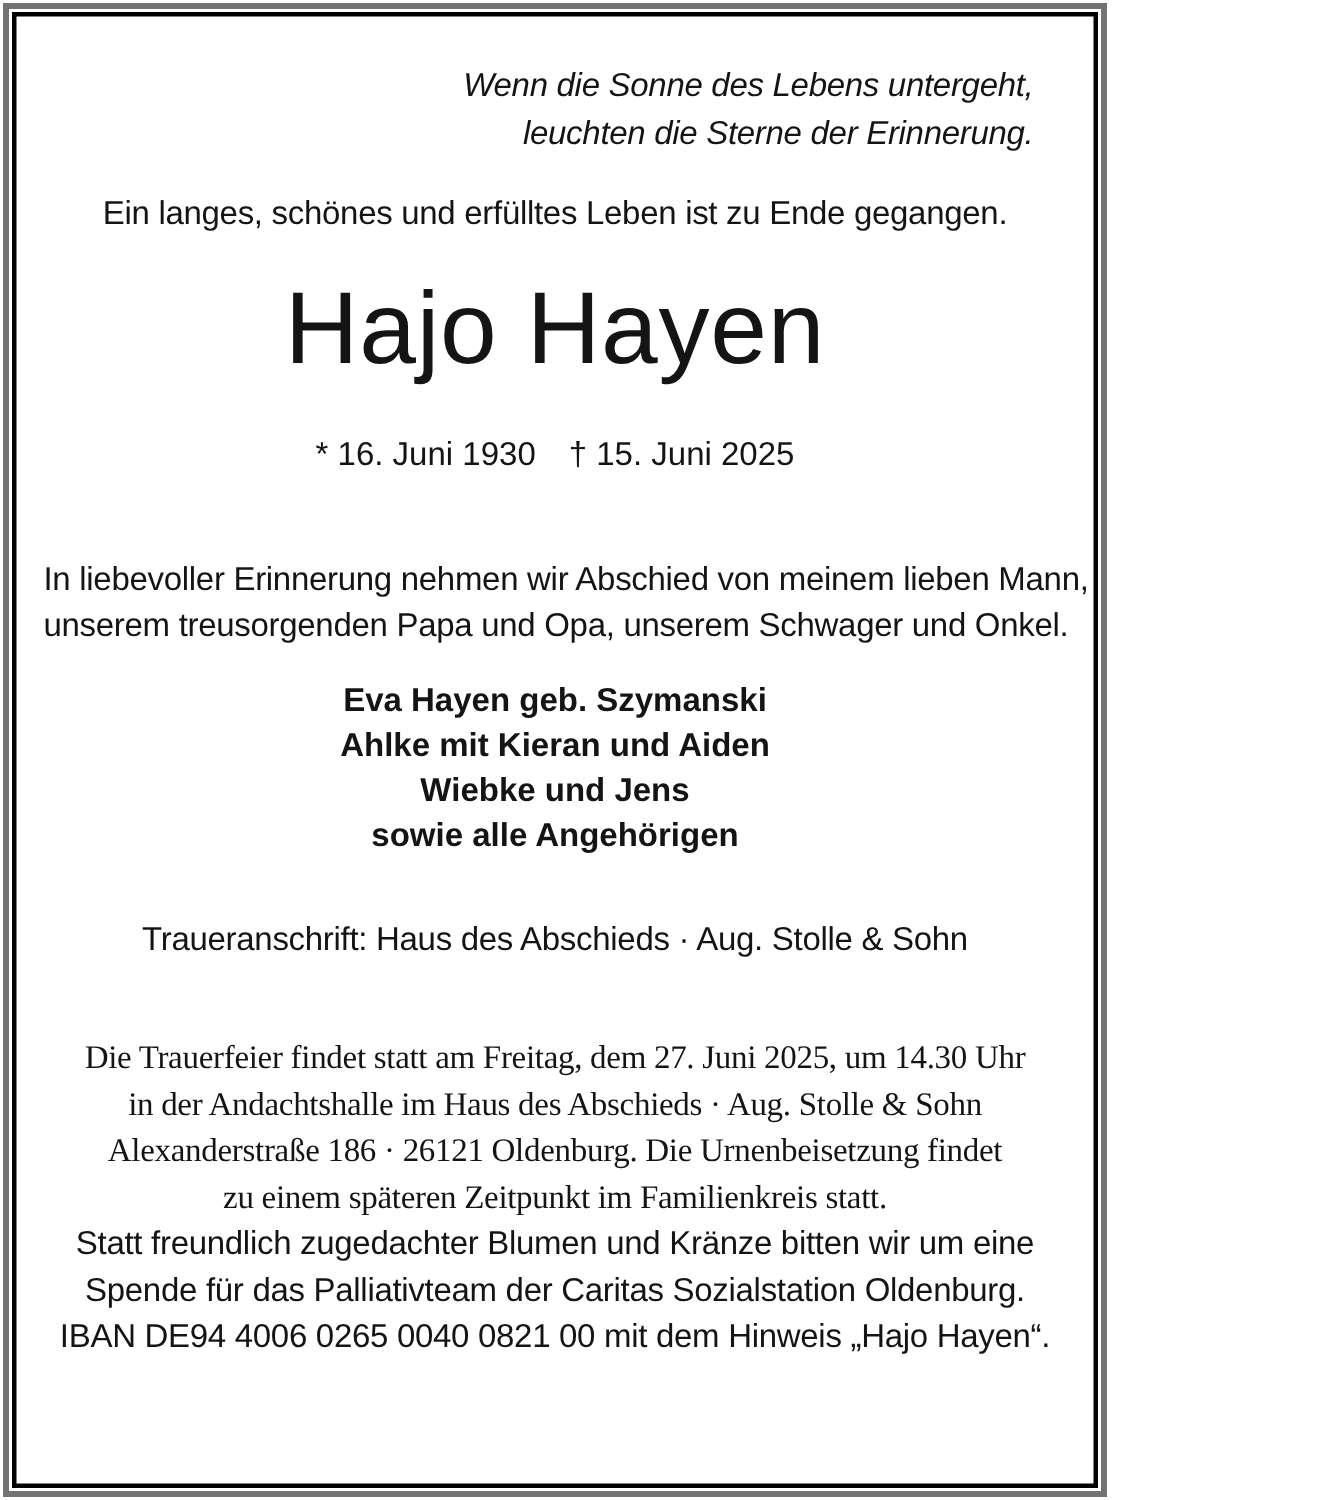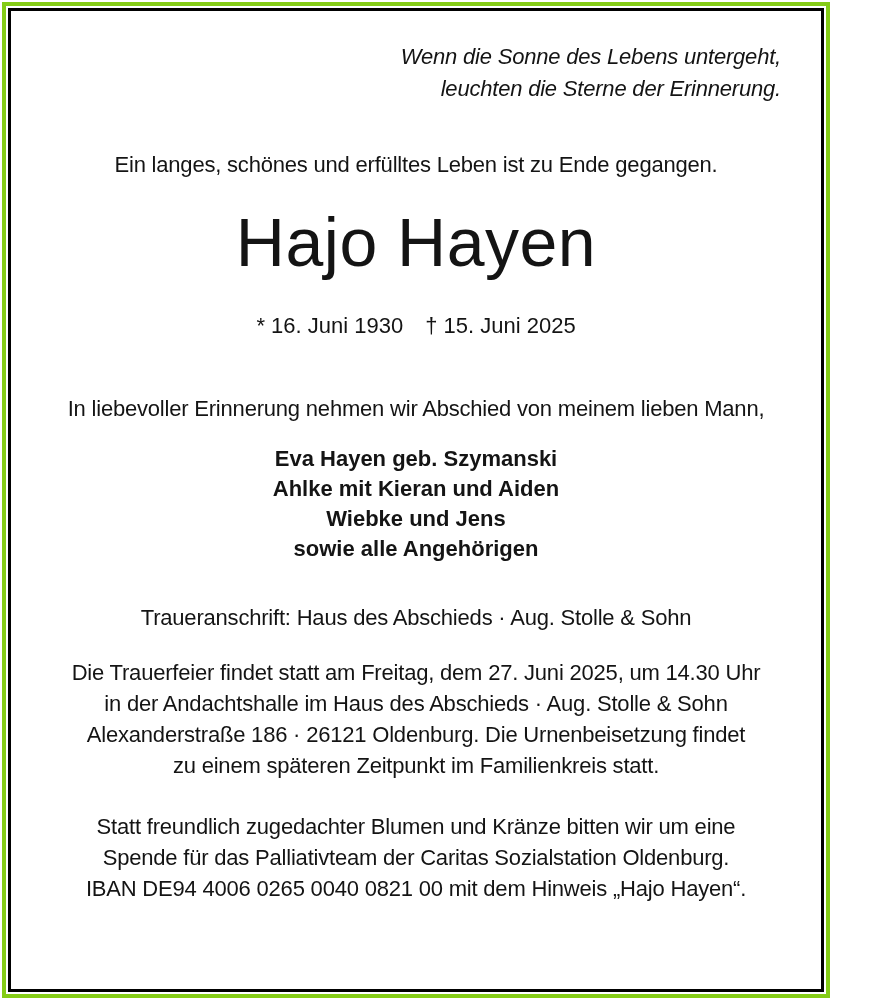--- a/index.html
+++ b/index.html
@@ -5,42 +5,42 @@
   * { margin: 0; padding: 0; box-sizing: border-box; }
   html, body {
     width: 896px; height: 1000px;
     background: #ffffff;
     font-family: "Liberation Sans", "DejaVu Sans", sans-serif;
     color: #141414;
   }
   .ad-frame {
     position: absolute;
     left: 2px; top: 2px;
-    width: 828px; height: 996px;
-    border: 4px solid #84cc16;
+    width: 736px; height: 996px;
+    border: 4px solid #737373;
     padding: 2px;
     background: #ffffff;
   }
   .ad-inner {
     width: 100%; height: 100%;
     border: 3px solid #000000;
     padding: 30px 18px 10px 18px;
     overflow: hidden;
   }
   .epigraph {
     text-align: right;
     font-style: italic;
     font-size: 22px;
     line-height: 32px;
     letter-spacing: -0.2px;
     padding-right: 22px;
   }
   .center { text-align: center; white-space: nowrap; }
   .intro {
-    margin-top: 44px;
+    margin-top: 21px;
     font-size: 22px;
     line-height: 31px;
     letter-spacing: -0.2px;
   }
   .deceased-name {
     margin-top: 18px;
     font-size: 68px;
     line-height: 88px;
     font-weight: 400;
     letter-spacing: 0.5px;
@@ -52,22 +52,22 @@
   }
   .dates .gap { display: inline-block; width: 22px; }
   .para {
     font-size: 22px;
     line-height: 31px;
     letter-spacing: -0.2px;
   }
   .farewell { margin-top: 52px; }
   .mourners { margin-top: 20px; font-weight: bold; line-height: 30px; letter-spacing: 0; }
   .address { margin-top: 38px; }
-  .service { margin-top: 24px; }
-  .donation { margin-top: 30px; }
+  .service { margin-top: 48px; font-family: Liberation Serif, serif; }
+  .donation { }
 </style>
 </head>
 <body>
 
 <div class="ad-frame">
   <div class="ad-inner">
 
     <div class="epigraph">
       <div>Wenn die Sonne des Lebens untergeht,</div>
       <div>leuchten die Sterne der Erinnerung.</div>
@@ -76,20 +76,21 @@
     <div class="intro center">Ein langes, schönes und erfülltes Leben ist zu Ende gegangen.</div>
 
     <div class="deceased-name center">Hajo Hayen</div>
 
     <div class="dates center">
       <span>* 16. Juni 1930</span><span class="gap"></span><span>† 15. Juni 2025</span>
     </div>
 
     <div class="para farewell center">
       <div>In liebevoller Erinnerung nehmen wir Abschied von meinem lieben Mann,</div>
+      <div>unserem treusorgenden Papa und Opa, unserem Schwager und Onkel.</div>
     </div>
 
     <div class="para mourners center">
       <div>Eva Hayen geb. Szymanski</div>
       <div>Ahlke mit Kieran und Aiden</div>
       <div>Wiebke und Jens</div>
       <div>sowie alle Angehörigen</div>
     </div>
 
     <div class="para address center">

